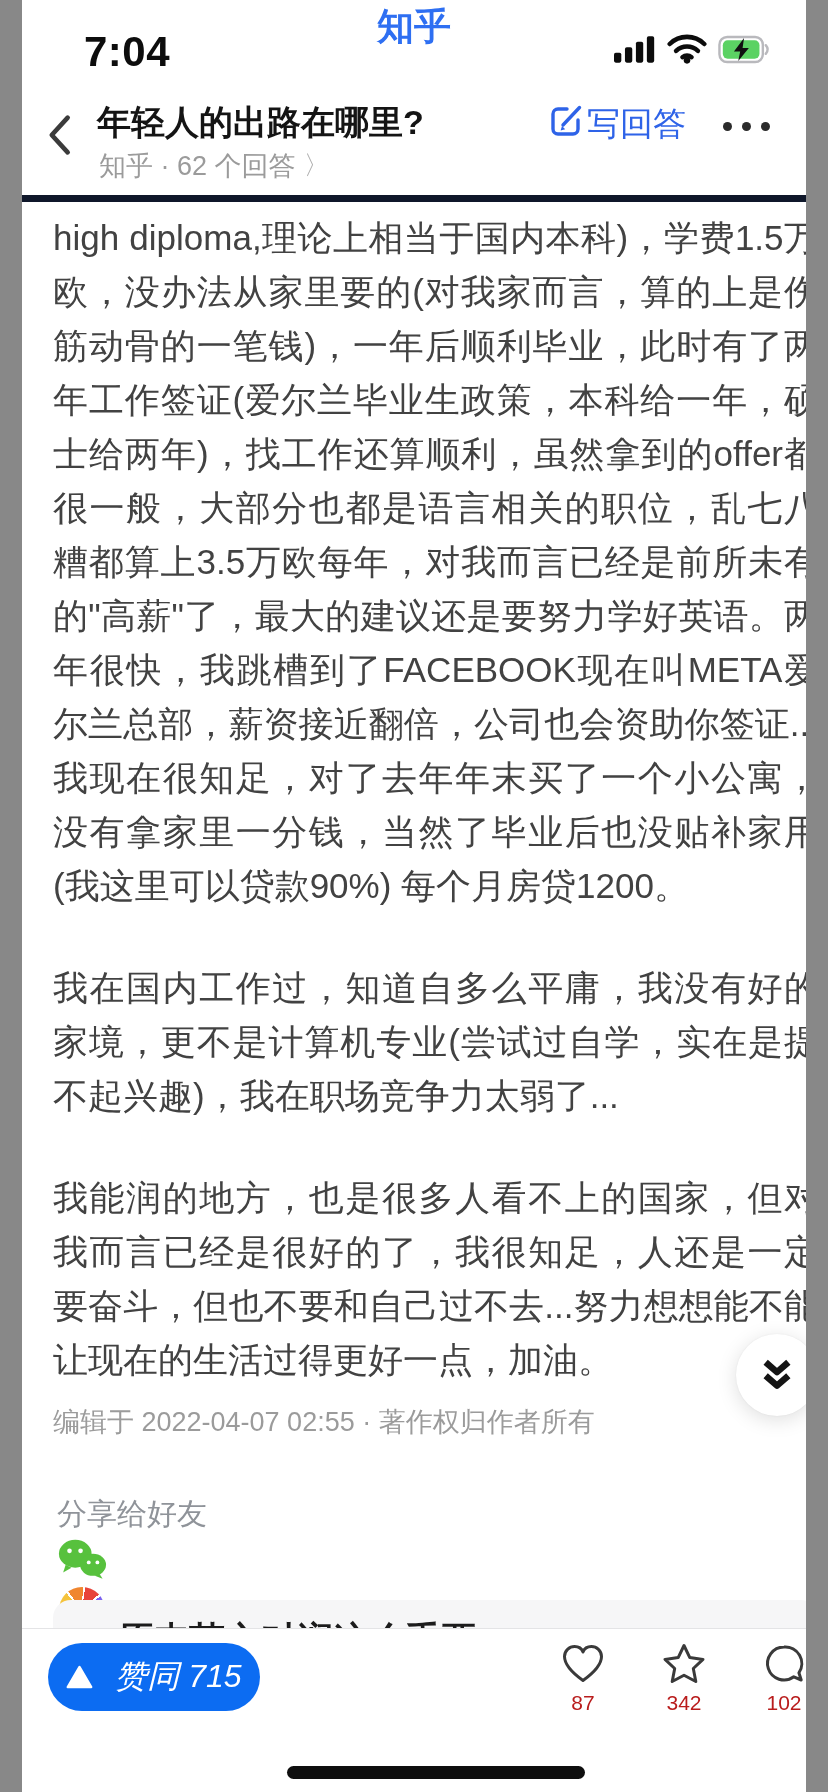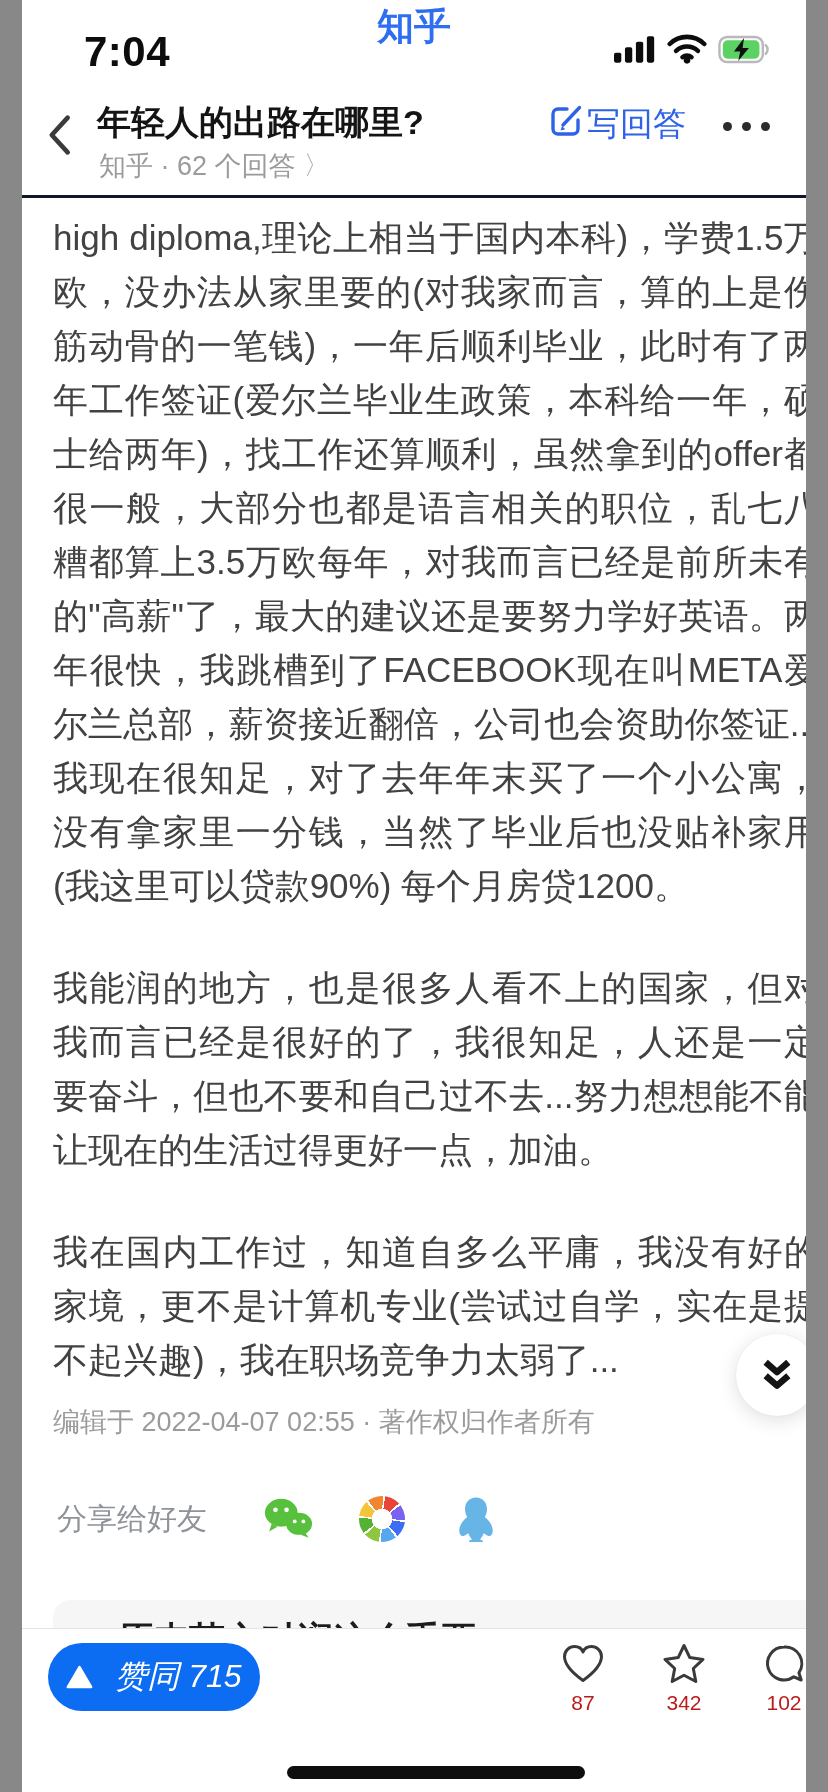--- a/index.html
+++ b/index.html
@@ -8,37 +8,37 @@
     overflow:hidden;font-family:"Liberation Sans","DejaVu Sans",sans-serif;
     -webkit-font-smoothing:antialiased;
   }
   
   .app-banner{position:absolute;top:2px;left:0;right:0;text-align:center;
     font-size:37px;font-weight:700;color:#2e6ff2;}
   .time{position:absolute;top:28px;left:62px;font-size:42px;font-weight:700;color:#0d0d0d;letter-spacing:.5px;}
   .status-icons{position:absolute;top:34px;right:34px;display:flex;align-items:center;gap:11px;}
   
   .header{position:absolute;top:66px;left:0;right:0;height:129px;background:#fff;
-    border-bottom:3px solid #0f172a;padding-left:17px;}
+    border-bottom:7px solid #0f172a;padding-left:17px;}
   .back{position:absolute;left:24px;top:44px;width:40px;height:50px;display:flex;align-items:center;}
   .htitle{position:absolute;left:75px;top:34px;font-size:34px;font-weight:700;color:#141414;}
   .hsub{position:absolute;left:77px;top:82px;font-size:27px;color:#9b9b9b;display:flex;align-items:flex-start;gap:8px;}
   .hsub .chev{font-size:26px;color:#b0b0b0;}
   .write{position:absolute;right:120px;top:36px;display:flex;align-items:center;gap:3px;
     color:#2e63e8;font-size:33px;font-weight:500;}
   .more{position:absolute;right:36px;top:40px;display:flex;gap:10px;align-items:center;height:40px;}
   .more i{width:9px;height:9px;border-radius:50%;background:#2b2b2b;}
   
   .content{position:absolute;top:196px;left:31px;width:766px;color:#424242;
     font-size:35px;line-height:54px;text-align:justify;}
   .content p{margin:0 0 48px 0;}
   .content p:first-child{margin-top:15px;}
   .meta{position:absolute;top:1404px;left:31px;font-size:27px;color:#9b9b9b;}
   
-  .share{position:absolute;top:1494px;left:35px;display:flex;align-items:center;}
+  .share{position:absolute;top:1494px;left:35px;display:flex;align-items:flex-start;flex-direction:column;}
   .share-label{font-size:30px;color:#8f9399;margin-right:56px;}
   .share-ico{width:50px;height:50px;margin-right:44px;display:flex;align-items:center;justify-content:center;}
   .qzone{width:46px;height:46px;border-radius:50%;
     background:
       radial-gradient(circle at center,#fff 0 10px,rgba(255,255,255,0) 10.5px),
       conic-gradient(from 8deg,
         #e8443a 0 39deg,#fff 39deg 45deg,
         #7b61f0 45deg 84deg,#fff 84deg 90deg,
         #3d6df2 90deg 129deg,#fff 129deg 135deg,
         #55a7f0 135deg 174deg,#fff 174deg 180deg,
@@ -125,22 +125,22 @@
     </div>
     <div class="more">
         <i></i>
         <i></i>
         <i></i>
       </div>
   </div>
 
   <div class="content">
     <p>high diploma,理论上相当于国内本科)，学费1.5万欧，没办法从家里要的(对我家而言，算的上是伤筋动骨的一笔钱)，一年后顺利毕业，此时有了两年工作签证(爱尔兰毕业生政策，本科给一年，硕士给两年)，找工作还算顺利，虽然拿到的offer都很一般，大部分也都是语言相关的职位，乱七八糟都算上3.5万欧每年，对我而言已经是前所未有的"高薪"了，最大的建议还是要努力学好英语。两年很快，我跳槽到了FACEBOOK现在叫META爱尔兰总部，薪资接近翻倍，公司也会资助你签证...我现在很知足，对了去年年末买了一个小公寓，没有拿家里一分钱，当然了毕业后也没贴补家用(我这里可以贷款90%) 每个月房贷1200。</p>
+    <p>我在国内工作过，知道自多么平庸，我没有好的家境，更不是计算机专业(尝试过自学，实在是提不起兴趣)，我在职场竞争力太弱了...</p>
     <p>我能润的地方，也是很多人看不上的国家，但对我而言已经是很好的了，我很知足，人还是一定要奋斗，但也不要和自己过不去...努力想想能不能让现在的生活过得更好一点，加油。</p>
-    <p>我在国内工作过，知道自多么平庸，我没有好的家境，更不是计算机专业(尝试过自学，实在是提不起兴趣)，我在职场竞争力太弱了...</p>
   </div>
   <div class="meta">编辑于 2022-04-07 02:55 · 著作权归作者所有</div>
 
   <div class="share">
     <span class="share-label">分享给好友</span>
     <span class="share-ico">
       <svg width="52" height="46" viewBox="0 0 52 46">
         <g fill="#57c13d">
           <ellipse cx="19" cy="16.5" rx="17" ry="14.5"></ellipse>
           <path d="M9 28 l-2.6 8 8.6 -5 Z"></path>

